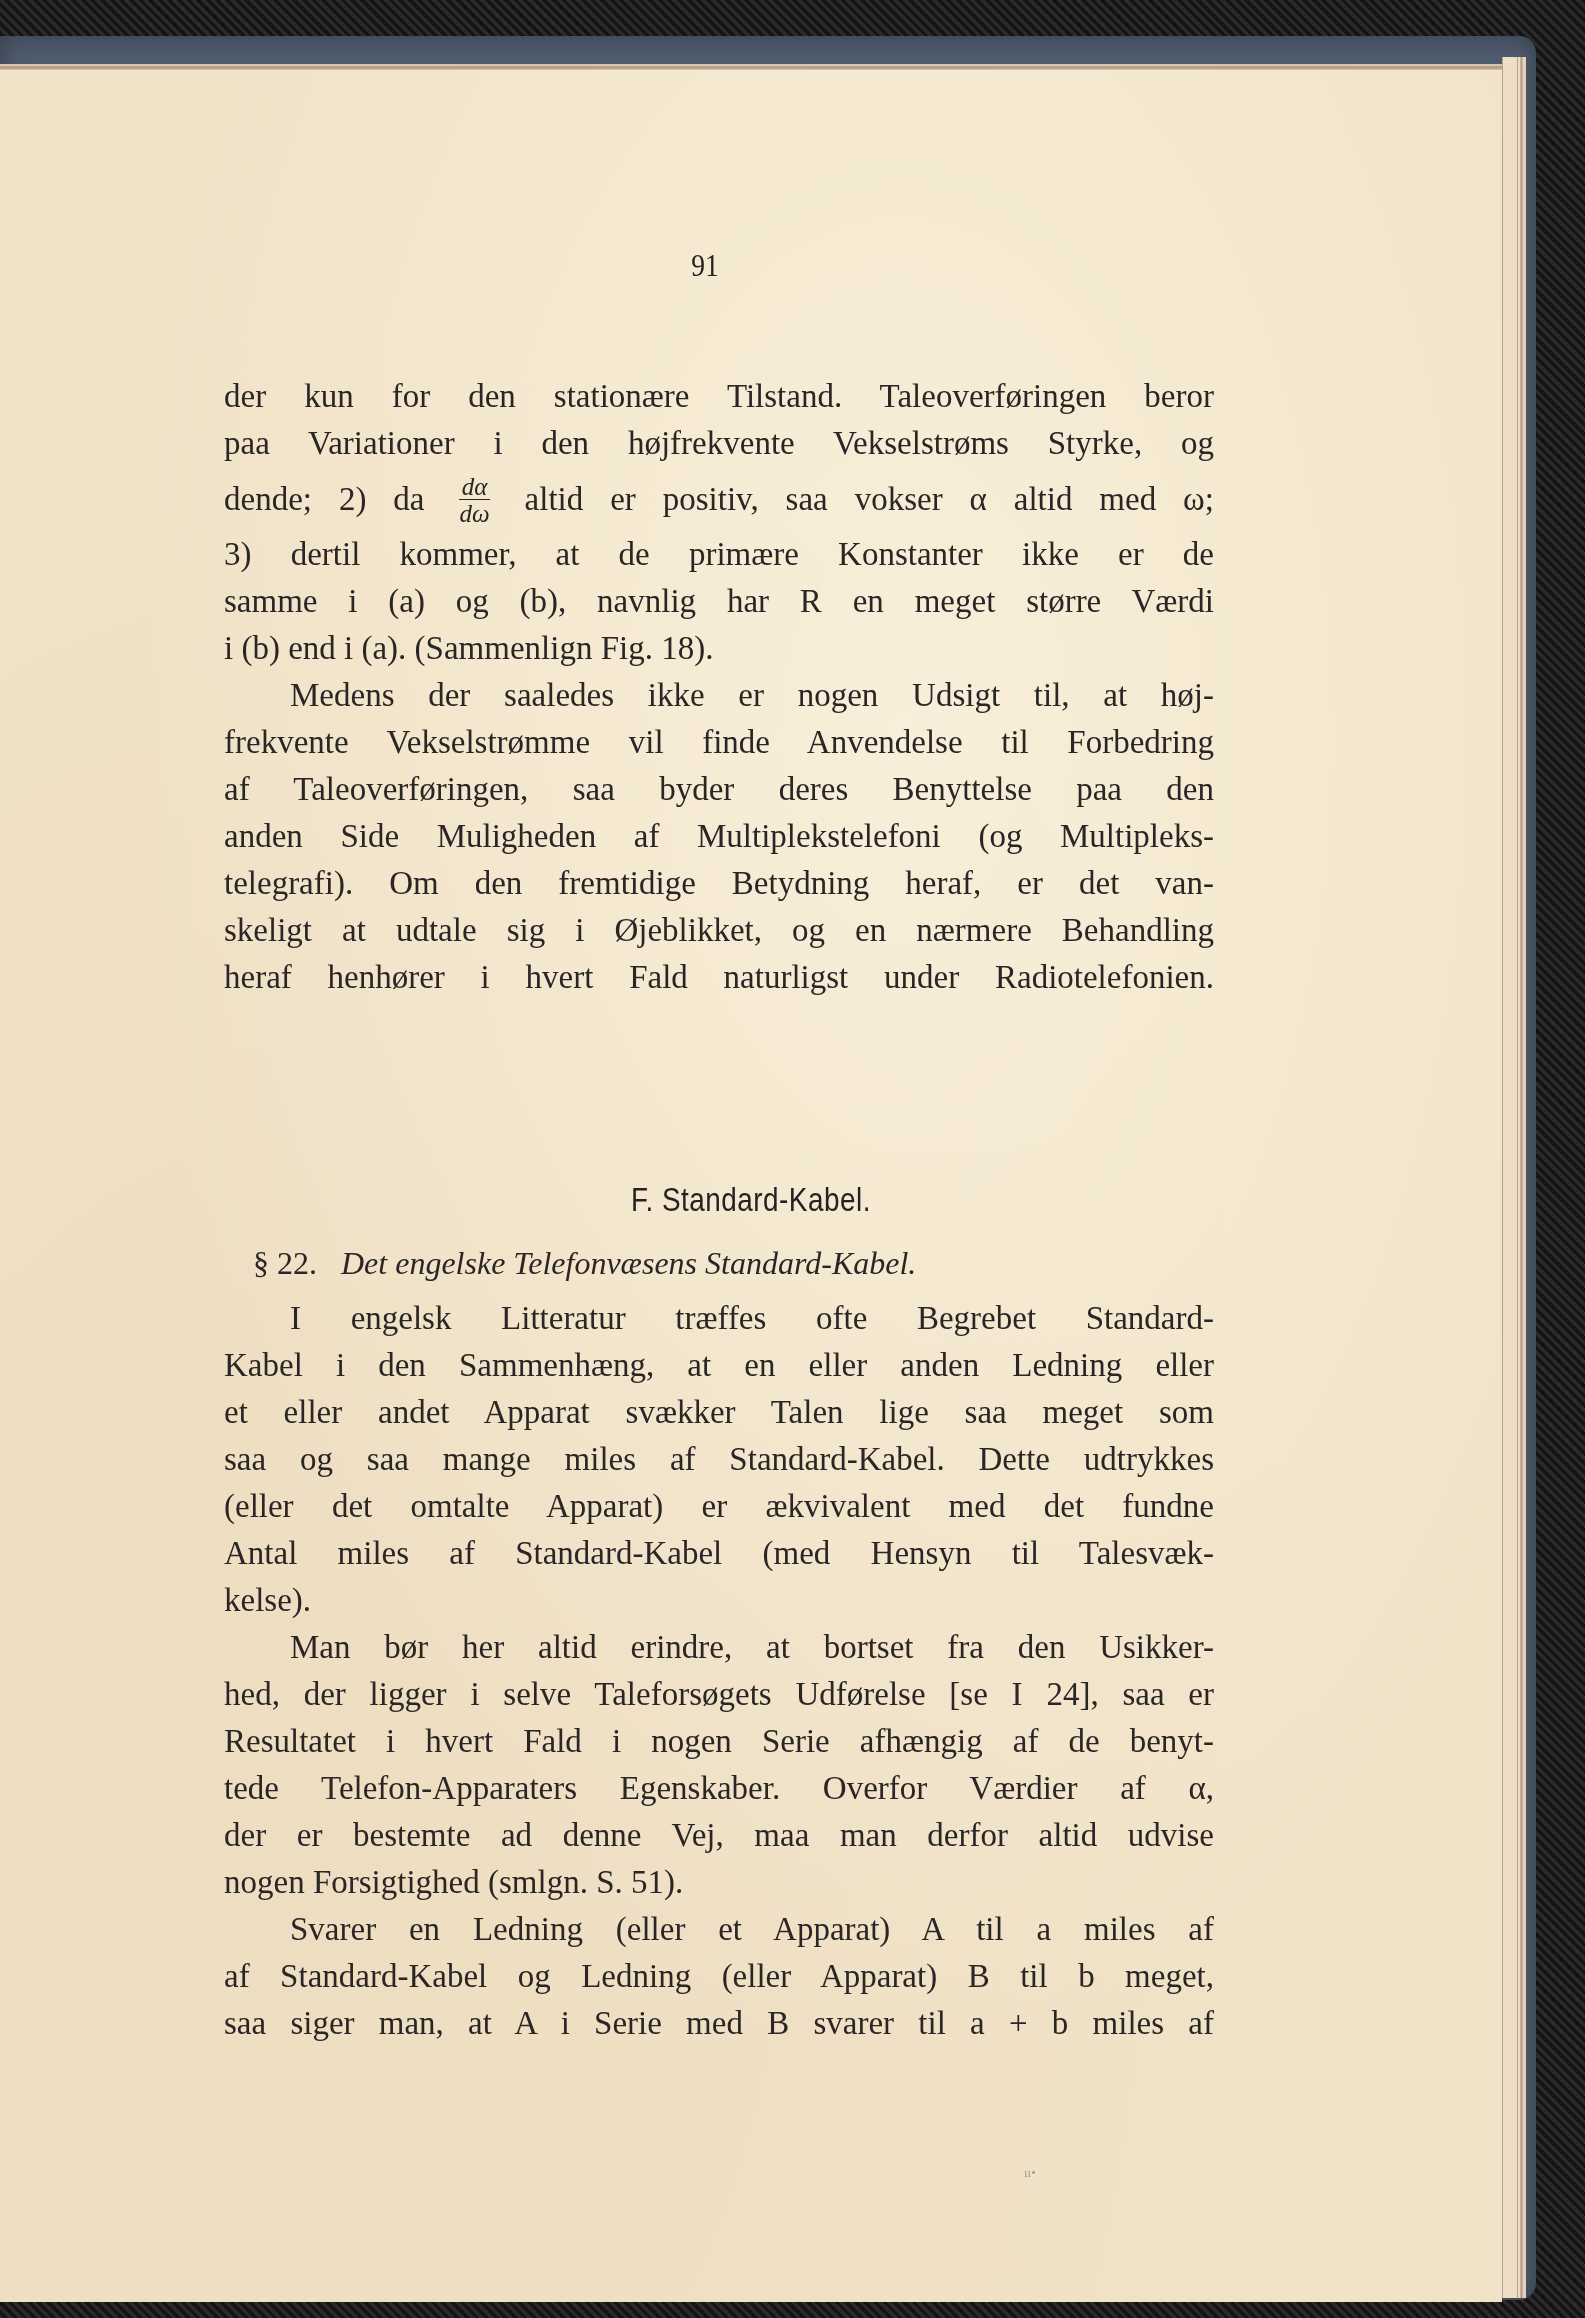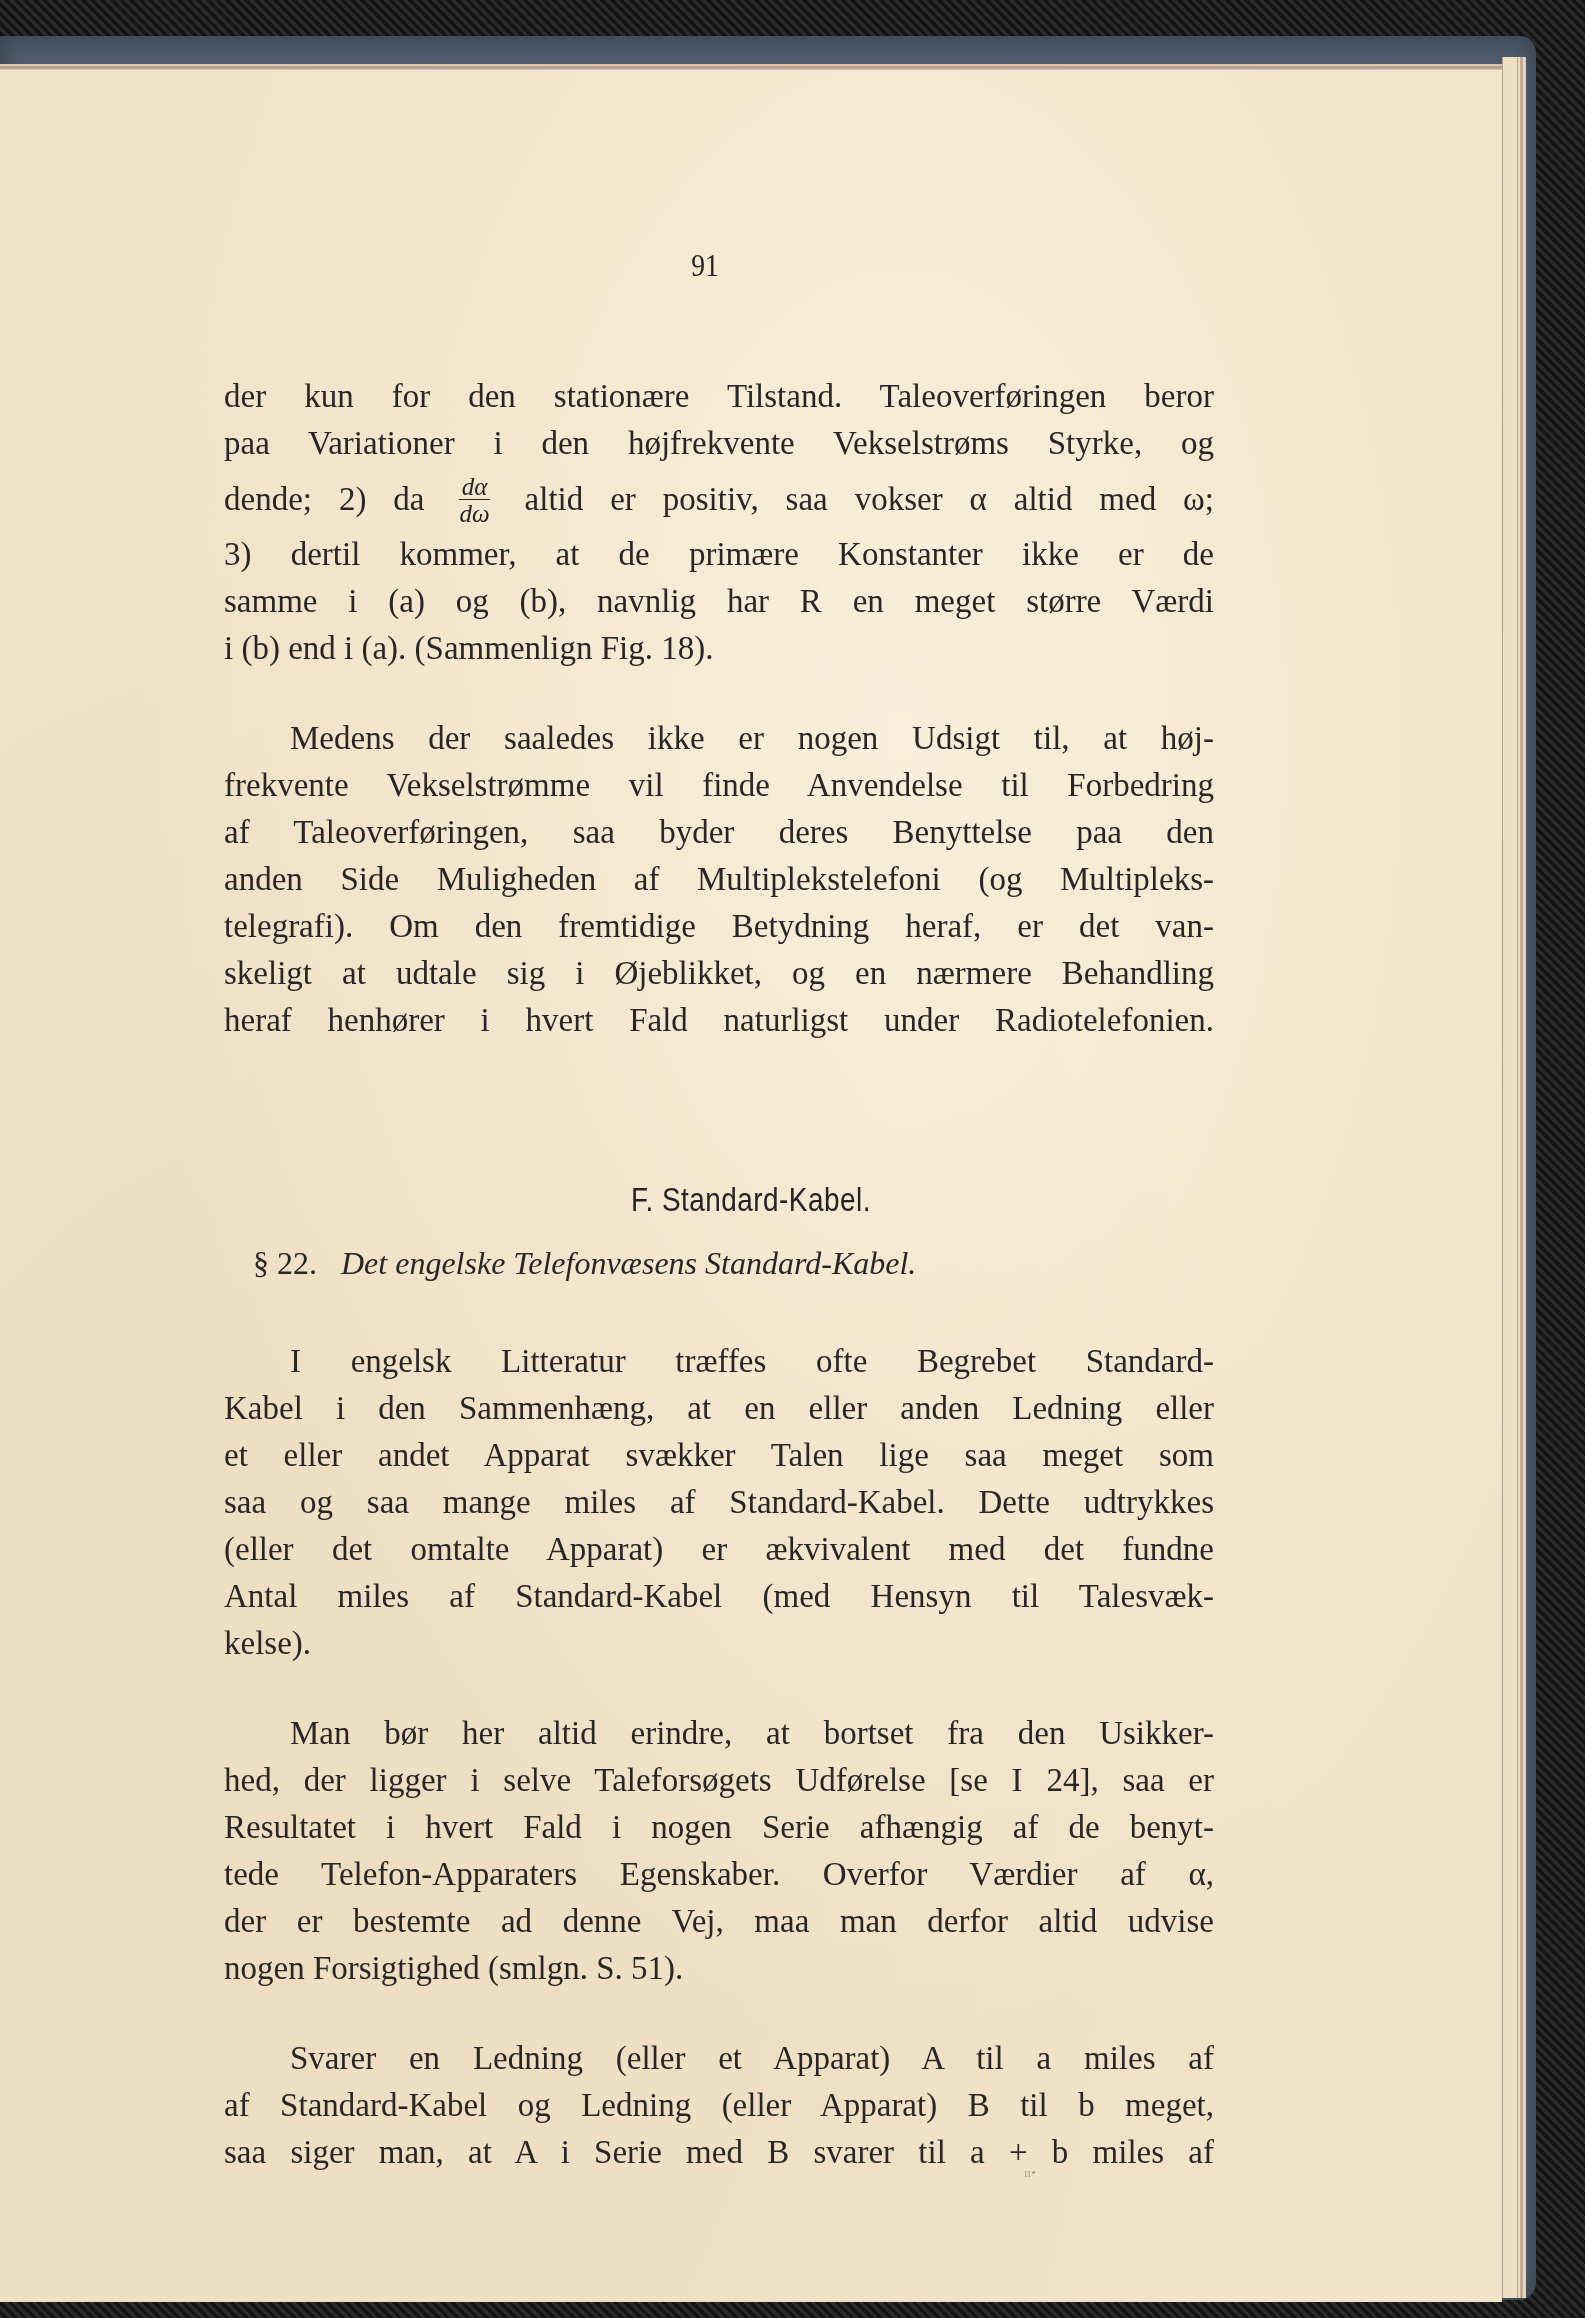--- a/index.html
+++ b/index.html
@@ -45,21 +45,21 @@
       color: #2a2626;
       font-size: 33px; line-height: 47px;
     }
     .line {
       display: block; white-space: nowrap;
       text-align: justify; text-align-last: justify;
       height: 47px;
       transform-origin: left center;
     }
     .line.short { text-align-last: left; }
-    .line.indent { padding-left: 66px; margin-top: 43px; }
+    .line.indent { padding-left: 66px; }
     .line.tall { height: 64px; line-height: 64px; }
     .frac {
       display: inline-block; vertical-align: middle;
       text-align: center; font-style: italic; font-size: 25px; line-height: 25px;
       margin: 0 8px; position: relative; top: -2.3px;
     }
     .frac .num { display: block; border-bottom: 1.7px solid #2a2626; padding: 0 2.3px; }
     .frac .den { display: block; padding-top: 1.1px; }
     .section-heading {
       position: absolute; left: 0; width: 1502px; top: 1114px;

